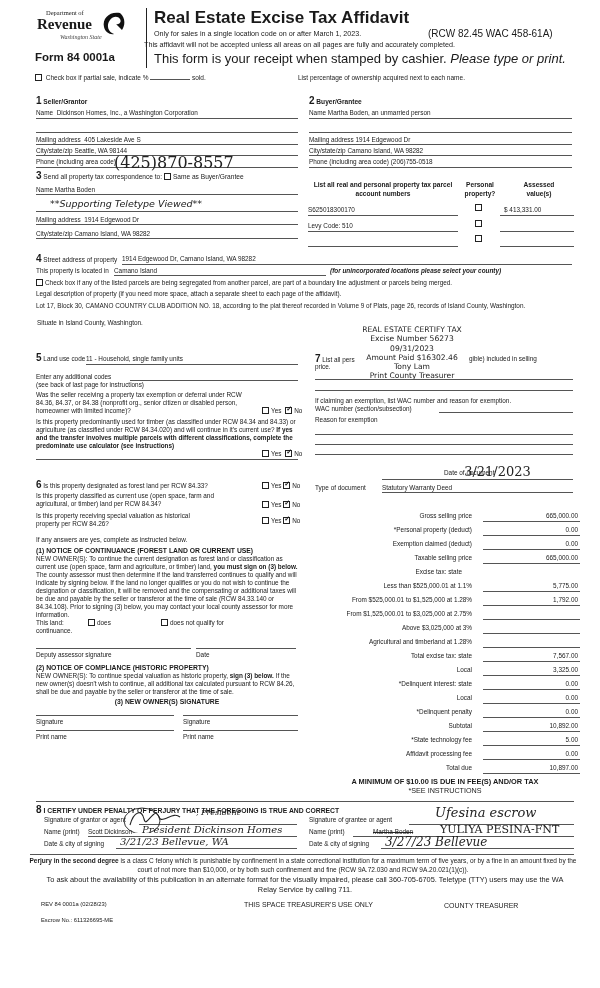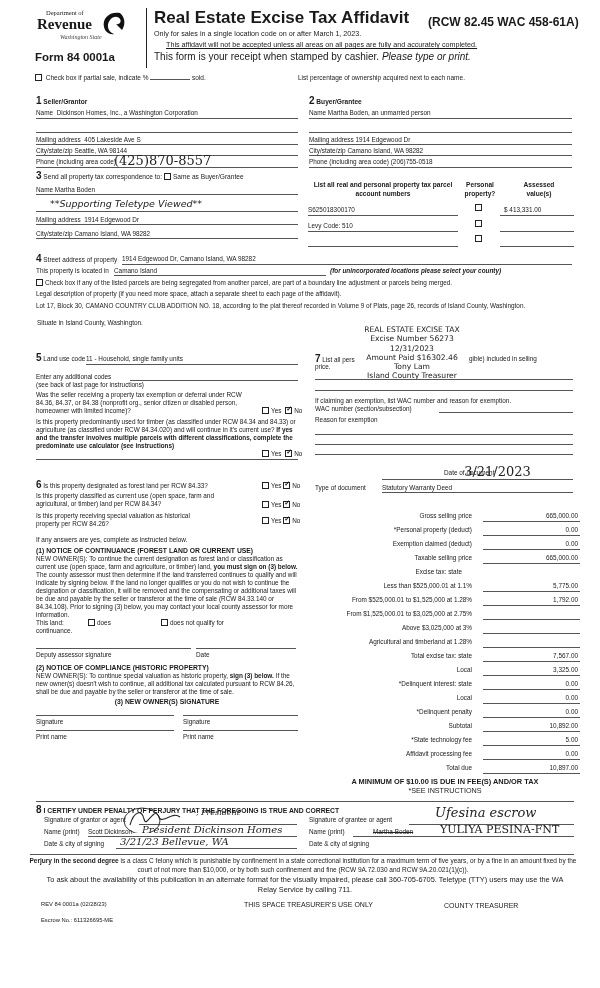--- a/index.html
+++ b/index.html
@@ -27,43 +27,43 @@
   <div class="abs" style="left:5px;top:8px;font-size:15px;font-weight:bold;font-family:'Liberation Serif',serif;">Revenue</div>
   <svg class="abs" style="left:68px;top:2px;" width="26" height="26" viewBox="0 0 26 26">
     <path d="M20 3 C10 1 2 8 4 17 C5 22 10 25 14 24 C8 22 6 15 10 10 C13 6 18 6 20 9 C22 12 19 15 16 14 L22 20 C25 16 26 8 20 3 Z" fill="#111"></path>
   </svg>
   <div class="abs" style="left:28px;top:26px;font-size:6px;font-style:italic;font-family:'Liberation Serif',serif;color:#444;">Washington State</div>
 </div>
 <div class="abs" style="left:35px;top:51px;font-size:11.5px;font-weight:bold;">Form 84 0001a</div>
 <div class="abs" style="left:146px;top:8px;width:1px;height:60px;background:#222;"></div>
 
 <div class="abs" style="left:154px;top:8px;font-size:17px;font-weight:bold;text-align:right;">Real Estate Excise Tax Affidavit</div>
-<div class="abs" style="left:428px;top:15px;font-size:12px;font-weight:bold;">(RCW 82.45 WAC 458-61A)</div>
+<div class="abs" style="left:428px;top:28px;font-size:10px;">(RCW 82.45 WAC 458-61A)</div>
 <div class="abs" style="left:154px;top:29px;font-size:7.2px;">Only for sales in a single location code on or after March 1, 2023.</div>
-<div class="abs" style="left:166px;top:40px;font-size:7.2px;text-decoration:underline;">This affidavit will not be accepted unless all areas on all pages are fully and accurately completed.</div>
-<div class="abs" style="left:154px;top:51px;font-size:10px;">
+<div class="abs" style="left:144px;top:40px;font-size:7.2px;">This affidavit will not be accepted unless all areas on all pages are fully and accurately completed.</div>
+<div class="abs" style="left:154px;top:51px;font-size:13px;">
   <span>This form is your receipt when stamped by cashier.</span>
   <i>Please type or print.</i>
 </div>
 
 <div class="abs" style="left:35px;top:73px;font-size:6.5px;">
   <span class="cb"></span>
   <span>Check box if partial sale, indicate %</span>
   <span class="ln" style="display:inline-block;width:40px;height:7px;"></span>
   <span>sold.</span>
 </div>
 <div class="abs" style="left:298px;top:74px;font-size:6.5px;">List percentage of ownership acquired next to each name.</div>
 
 <div class="abs" style="left:36px;top:95px;width:262px;">
   <div style="height:12px;"><span class="num">1</span> <span class="b" style="font-size:6.6px;">Seller/Grantor</span></div>
   <div class="ln" style="height:12px;padding-top:2px;"><span>Name</span>&nbsp; <span class="fill">Dickinson Homes, Inc., a Washington Corporation</span></div>
   <div class="ln" style="height:14px;"></div>
   <div class="ln" style="height:12px;padding-top:3px;"><span>Mailing address</span>&nbsp; <span class="fill">405 Lakeside Ave S</span></div>
   <div class="ln" style="height:11px;padding-top:2px;"><span>City/state/zip</span> <span class="fill">Seattle, WA 98144</span></div>
-  <div class="ln" style="height:12px;padding-top:2px;position:relative;"><span>Phone (including area code)</span> <span class="hand" style="position:absolute;left:78px;top:-3px;font-size:13px;font-style:normal;">(425)870-8557</span></div>
+  <div class="ln" style="height:12px;padding-top:2px;position:relative;"><span>Phone (including area code)</span> <span class="hand" style="position:absolute;left:78px;top:-3px;font-size:16px;font-style:normal;">(425)870-8557</span></div>
 </div>
 
 <div class="abs" style="left:36px;top:170px;width:262px;">
   <div style="height:13px;"><span class="num">3</span> <span style="font-size:6.6px;">Send all property tax correspondence to:</span> <span class="cb"></span><span style="font-size:6.6px;">Same as Buyer/Grantee</span></div>
   <div class="ln" style="height:12px;padding-top:3px;"><span>Name</span> <span class="fill">Martha Boden</span></div>
   <div class="ln" style="height:17px;padding-top:3px;padding-left:14px;"><i style="font-family:'DejaVu Sans',sans-serif;font-size:9.5px;">**Supporting Teletype Viewed**</i></div>
   <div class="ln" style="height:13px;padding-top:4px;"><span>Mailing address</span>&nbsp; <span class="fill">1914 Edgewood Dr</span></div>
   <div class="ln" style="height:14px;padding-top:5px;"><span>City/state/zip</span> <span class="fill">Camano Island, WA 98282</span></div>
 </div>
 
@@ -107,26 +107,26 @@
   <i class="abs b" style="left:294px;top:0;">(for unincorporated locations please select your county)</i>
 </div>
 <div class="abs" style="left:36px;top:279px;width:540px;">
   <span class="cb"></span><span>Check box if any of the listed parcels are being segregated from another parcel, are part of a boundary line adjustment or parcels being merged.</span>
 </div>
 <div class="abs" style="left:36px;top:290px;width:540px;">Legal description of property (if you need more space, attach a separate sheet to each page of the affidavit).</div>
 <div class="abs fill" style="left:36px;top:302px;width:538px;line-height:8px;">Lot 17, Block 30, CAMANO COUNTRY CLUB ADDITION NO. 18, according to the plat thereof recorded in Volume 9 of Plats, page 26, records of Island County, Washington.</div>
 <div class="abs fill" style="left:37px;top:319px;">Situate in Island County, Washington.</div>
 
 <div class="abs stamp" style="left:352px;top:325px;width:120px;">
-  <div>REAL ESTATE EXCISE TAX</div>
+  <div>REAL ESTATE CERTIFY TAX</div>
   <div>Excise Number 56273</div>
-  <div>12/31/2023</div>
+  <div>09/31/2023</div>
   <div>Amount Paid $16302.46</div>
   <div>Tony Lam</div>
-  <div>Island County Treasurer</div>
+  <div>Print County Treasurer</div>
 </div>
 
 <div class="abs" style="left:36px;top:352px;width:262px;">
   <div style="height:14px;position:relative;">
     <span class="num">5</span>
     <span>Land use code</span>
     <span class="abs ln fill" style="left:50px;top:3px;width:212px;height:10px;">11 - Household, single family units</span>
   </div>
   <div style="height:8px;margin-top:7px;position:relative;">
     <span>Enter any additional codes</span>
@@ -330,20 +330,21 @@
   <span class="abs ln" style="left:100px;top:0;width:165px;height:9px;"></span>
 </div>
 <div class="abs hand" style="left:435px;top:805px;font-size:13px;">Ufesina escrow</div>
 <div class="abs" style="left:309px;top:828px;width:265px;height:11px;">
   <span>Name (print)</span>
   <span class="abs ln" style="left:44px;top:0;width:221px;height:9px;"><s class="fill" style="margin-left:20px;">Martha Boden</s></span>
 </div>
 <div class="abs hand" style="left:440px;top:823px;font-size:11px;font-style:normal;white-space:nowrap;">YULIYA PESINA-FNT</div>
 <div class="abs" style="left:309px;top:840px;width:265px;height:12px;">
   <span>Date &amp; city of signing</span>
+  <span class="abs ln hand" style="left:72px;top:-5px;width:193px;height:14px;font-size:12px;padding-left:4px;">3/27/23  Bellevue</span>
 </div>
 
 <div class="abs" style="left:30px;top:854px;width:544px;border-top:0.8px solid #555;"></div>
 <div class="abs" style="left:28px;top:857px;width:550px;text-align:center;line-height:8.5px;font-size:6.5px;">
   <b>Perjury in the second degree</b>
   <span>is a class C felony which is punishable by confinement in a state correctional institution for a maximum term of five years, or by a fine in an amount fixed by the court of not more than $10,000, or by both such confinement and fine (RCW 9A.72.030 and RCW 9A.20.021(1)(c)).</span>
 </div>
 <div class="abs" style="left:40px;top:875px;width:530px;text-align:center;font-size:7.4px;line-height:9.6px;">To ask about the availability of this publication in an alternate format for the visually impaired, please call 360-705-6705. Teletype (TTY) users may use the WA Relay Service by calling 711.</div>
 <div class="abs small" style="left:41px;top:901px;">REV 84 0001a (02/28/23)</div>
 <div class="abs" style="left:244px;top:901px;font-size:7px;">THIS SPACE TREASURER'S USE ONLY</div>

